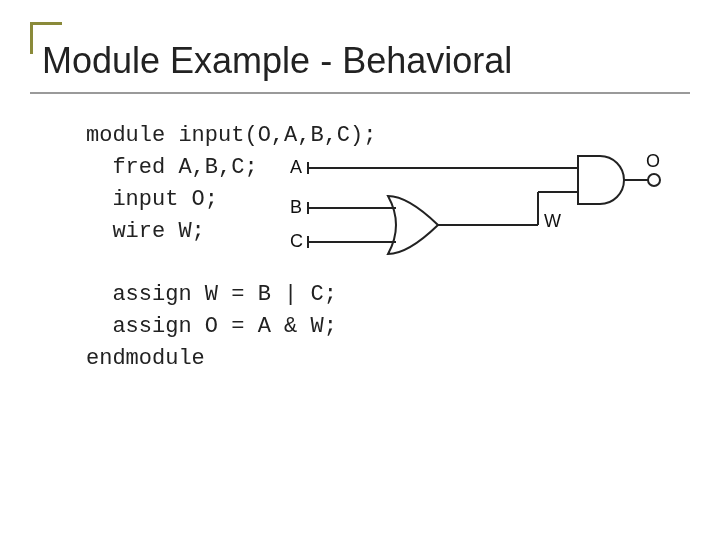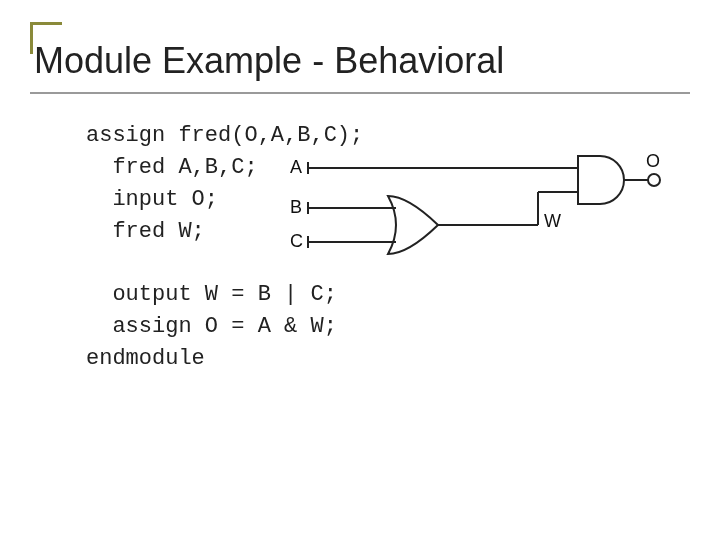--- a/index.html
+++ b/index.html
@@ -22,21 +22,21 @@
   .rule {
     position: absolute;
     left: 30px;
     right: 30px;
     top: 92px;
     height: 0;
     border-top: 2px solid #9a9a9a;
   }
   .title {
     position: absolute;
-    left: 34px;
+    left: 42px;
     top: 40px;
     font-size: 36px;
     font-weight: 400;
     color: #222;
     letter-spacing: 0;
   }
   .code {
     position: absolute;
     left: 86px;
     top: 120px;
@@ -62,26 +62,26 @@
   }
 </style>
 </head>
 <body>
 
 <div class="slide">
   <div class="accent-top"></div>
   <h1 class="title">Module Example - Behavioral</h1>
   <div class="rule"></div>
 
-  <pre class="code"><span>assign fred(O,A,B,C);</span>
+  <pre class="code"><span>module input(O,A,B,C);</span>
 <span>  fred A,B,C;</span>
 <span>  input O;</span>
-<span>  fred W;</span>
+<span>  wire W;</span>
 <span></span>
-<span>  output W = B | C;</span>
+<span>  assign W = B | C;</span>
 <span>  assign O = A &amp; W;</span>
 <span>endmodule</span></pre>
 
   <div class="diagram">
     <svg width="380" height="130" viewBox="0 0 380 130">
       <g stroke="#222" stroke-width="2" fill="none">
 
         <line x1="20" y1="16" x2="30" y2="16"></line>
         <line x1="20" y1="10" x2="20" y2="22"></line>
         <line x1="20" y1="56" x2="30" y2="56"></line>

